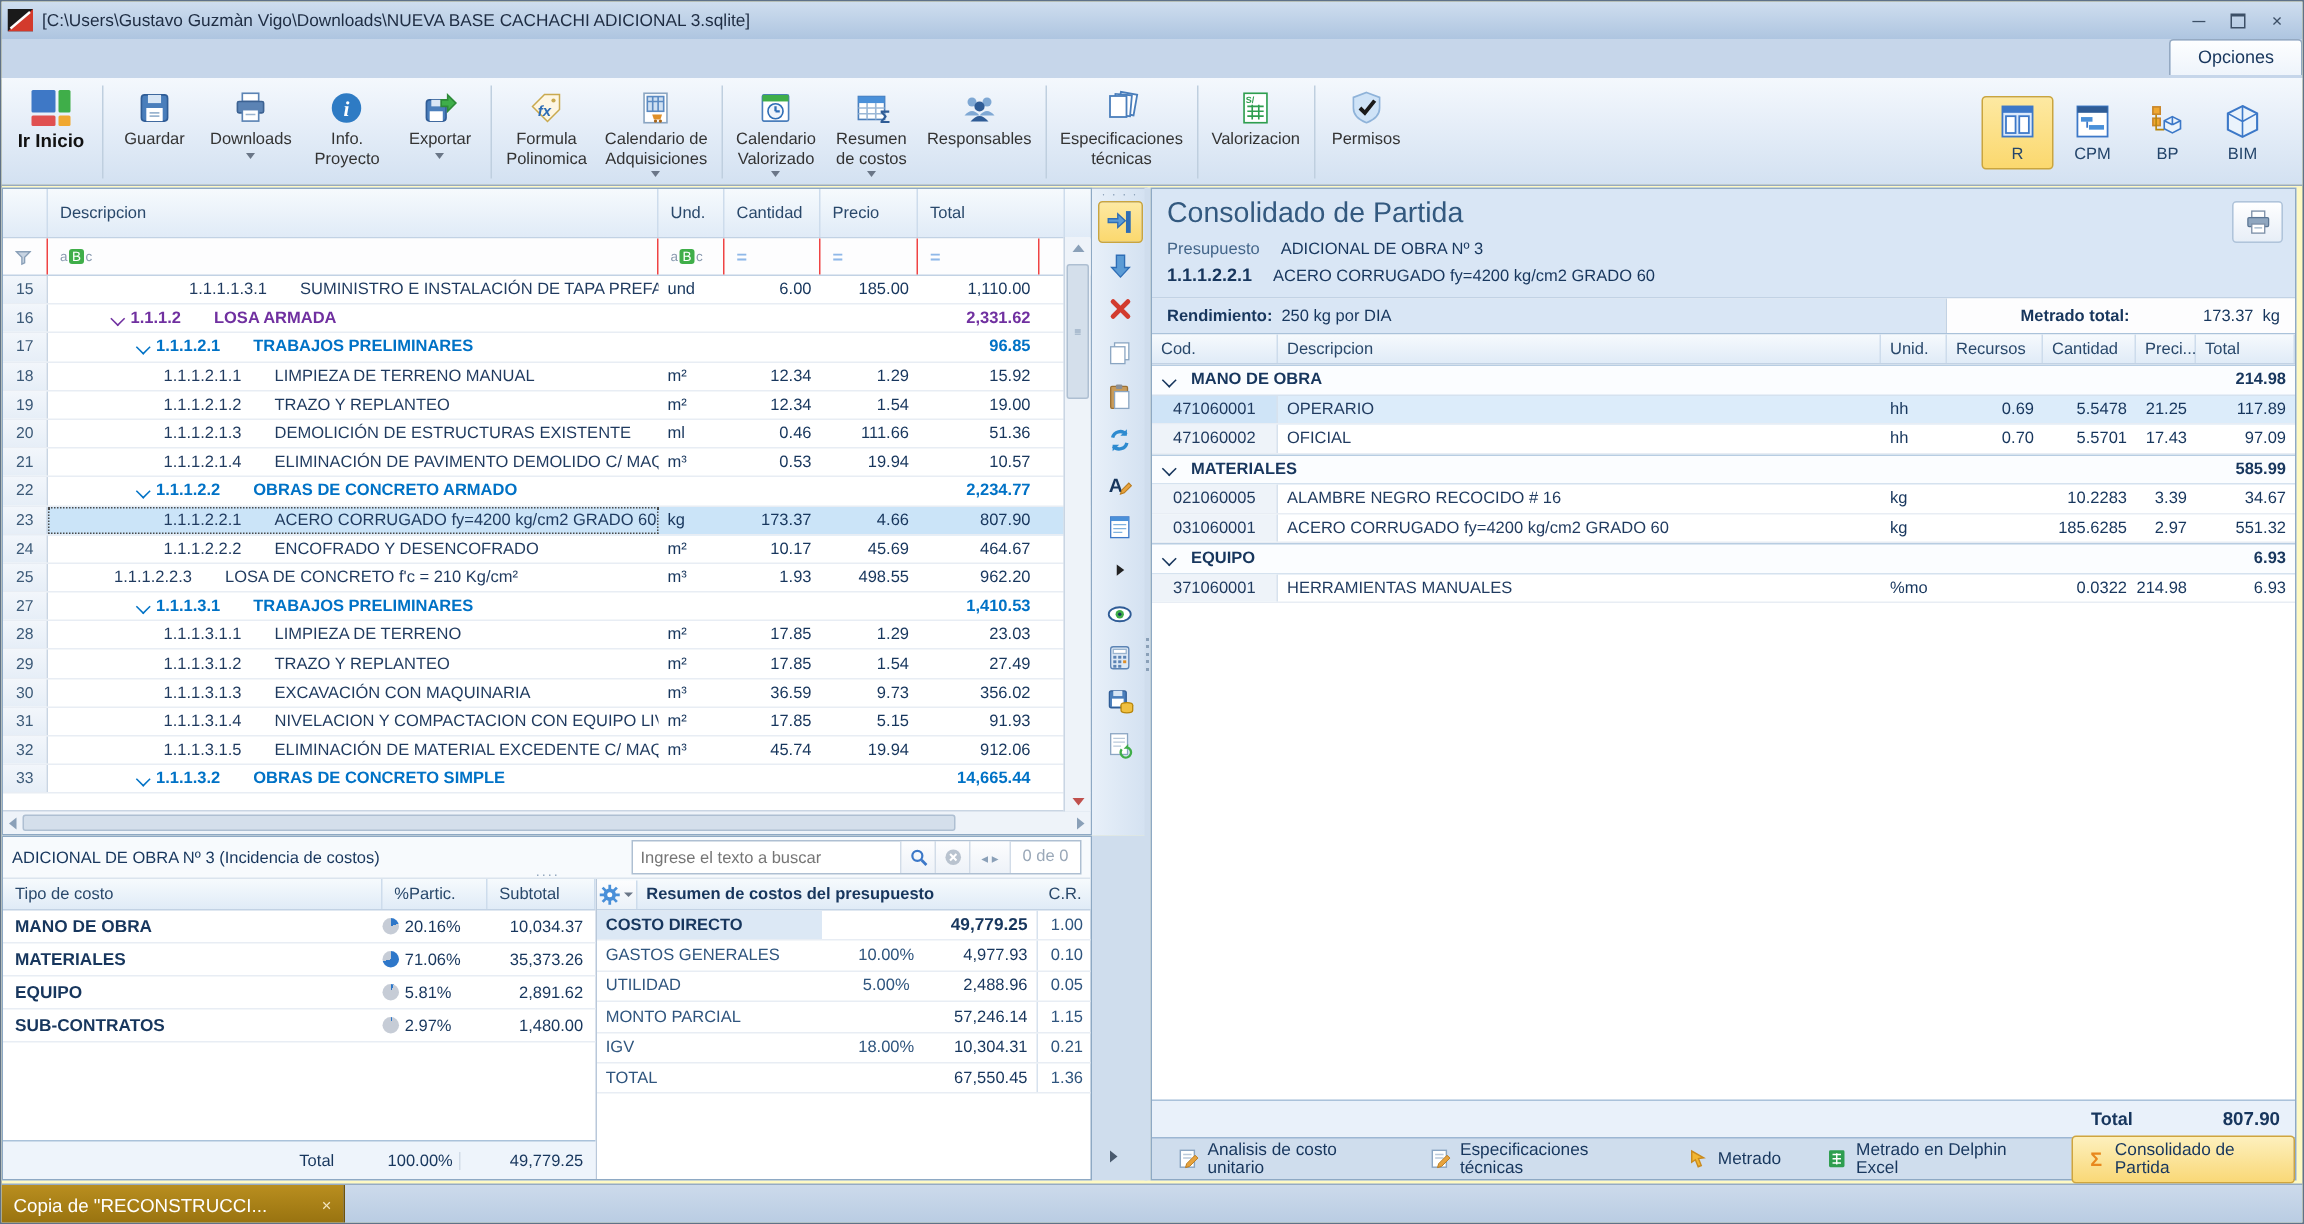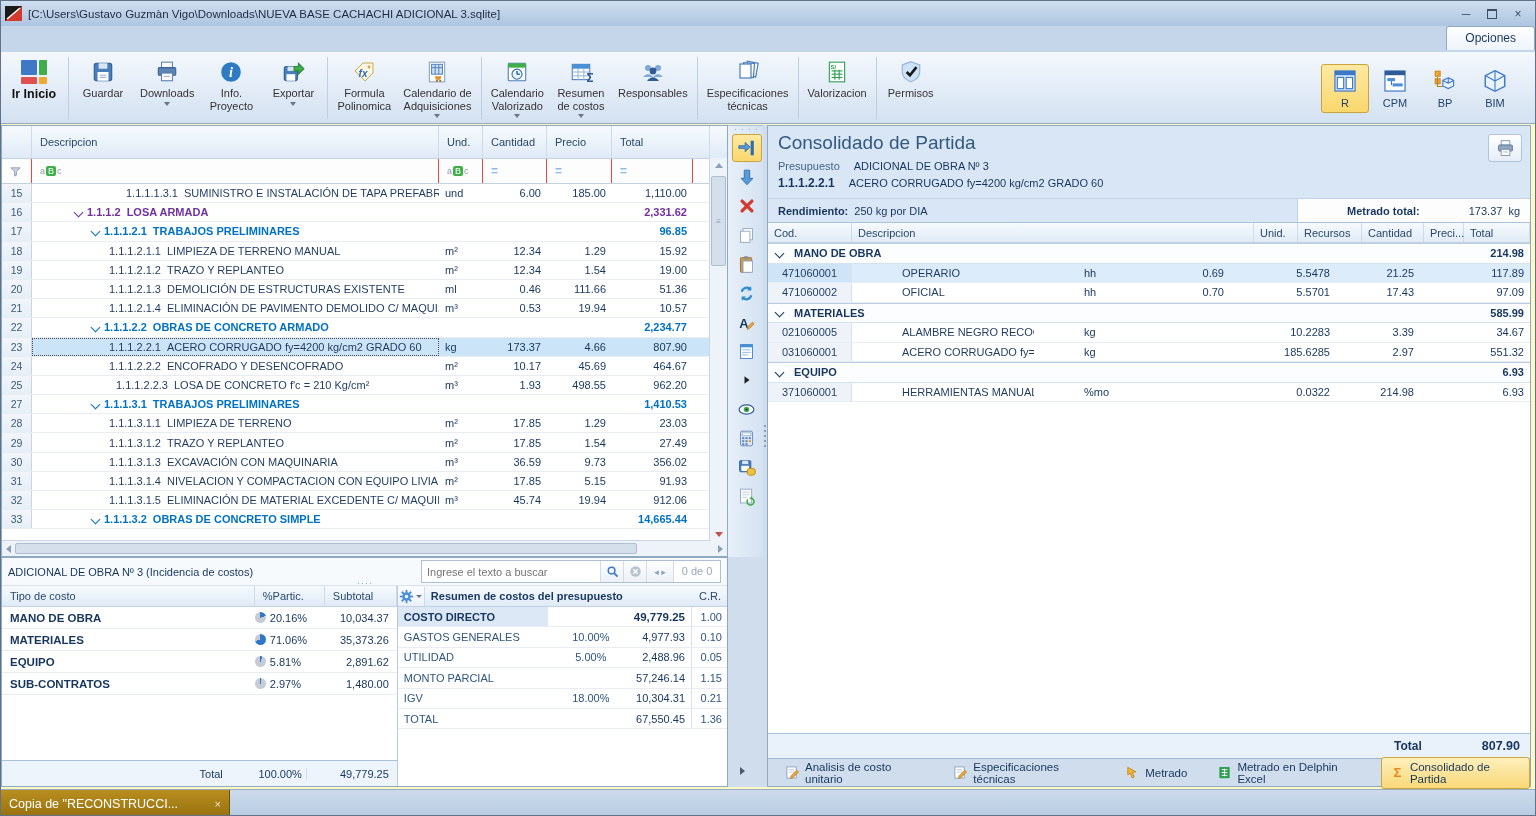--- a/index.html
+++ b/index.html
@@ -53,21 +53,21 @@
   .gfilter div{border-right:1px solid #ef4444;display:flex;align-items:center;padding-left:8px;}
   .abc{font-size:9px;color:#8a9bb0;letter-spacing:0;}
   .abc i{font-style:normal;background:#3fae49;color:#fff;border-radius:2px;padding:0 2px;margin:0 1px;font-size:9px;}
   .eqf{color:#8fb8e8;font-weight:bold;font-size:12px;}
   .gbody{position:relative;flex:1 1 auto;overflow:hidden;}
   .grow{height:18.2px;display:grid;grid-template-columns:30px 407px 44px 64px 65px 81px;
     align-items:center;border-bottom:1px solid #e8edf4;}
   .grow .rn{background:linear-gradient(#f2f6fb,#e6eef7);border-right:1px solid #c9d5e3;color:#3c5a78;
     display:flex;align-items:center;justify-content:center;height:100%;font-size:10.5px;}
   .grow .dcell{display:flex;align-items:center;height:100%;overflow:hidden;white-space:nowrap;}
-  .grow .code{margin-right:6px;}
+  .grow .code{margin-right:22px;}
   .grow.item .code,.grow.item .desc{color:#1f3a5f;}
   .grow .num{text-align:right;padding-right:6px;color:#17365d;}
   .grow .und{padding-left:6px;color:#17365d;}
   .grow.g2 .code,.grow.g2 .desc,.grow.g2 .num{color:#7030a0;font-weight:bold;}
   .grow.g3 .code,.grow.g3 .desc,.grow.g3 .num{color:#0072c6;font-weight:bold;}
   .grow.sel{background:#cbe4f8;}
   .grow.sel .dsel{outline:1px dotted #4a4a4a;outline-offset:-1px;}
   .chev{width:6px;height:6px;border-left:1.5px solid #5a7a9a;border-bottom:1.5px solid #5a7a9a;
     transform:rotate(-45deg);display:inline-block;margin-right:5px;flex:0 0 auto;}
   .g2 .chev{border-color:#7030a0;}.g3 .chev{border-color:#0072c6;}
@@ -114,21 +114,21 @@
   .rendright{flex:0 0 232px;background:#fdfdfe;height:100%;display:flex;align-items:center;border-left:1px solid #c2d2e4;}
   .bold{font-weight:bold;}
   .dthead{height:19px;display:grid;grid-template-columns:84px 1fr 44px 64px 62px 40px 66px;
     background:linear-gradient(#f6fafd,#e0ebf7);border-bottom:1px solid #c2d2e4;flex:0 0 auto;}
   .dthead div{border-right:1px solid #cddcec;display:flex;align-items:center;padding-left:6px;color:#29486b;}
   .dgroup{height:18.5px;display:flex;align-items:center;background:#fbfdff;border-bottom:1px solid #d5e2ef;
     border-top:1px solid #b8cde2;padding-left:8px;flex:0 0 auto;}
   .dgroup .gname{font-weight:bold;margin-left:6px;}
   .dgroup .gtot{margin-left:auto;font-weight:bold;padding-right:6px;}
   .drow{height:18.5px;display:grid;grid-template-columns:84px 1fr 44px 64px 62px 40px 66px;
-    align-items:center;border-bottom:1px solid #e8edf4;flex:0 0 auto;gap:44px;}
+    align-items:center;border-bottom:1px solid #e8edf4;flex:0 0 auto;}
   .drow .cod{background:#eef3f9;border-right:1px solid #d7e2ee;height:100%;display:flex;align-items:center;
     padding-left:14px;color:#1f3a5f;}
   .drow.sel2{background:#dcecfa;}
   .drow.sel2 .cod{background:#cfe4f7;}
   .drow .dd{padding-left:6px;color:#1f3a5f;white-space:nowrap;overflow:hidden;}
   .drow .un{padding-left:6px;}
   .drow .nm{text-align:right;padding-right:6px;}
   .dfill{flex:1 1 auto;}
   .dtotal{height:24px;background:#e9f1fa;border-top:1px solid #aac2da;display:flex;align-items:center;
     justify-content:flex-end;gap:60px;padding-right:10px;flex:0 0 auto;}
@@ -596,21 +596,21 @@
             <span class="code">1.1.1.2.2.2</span>
             <span class="desc">ENCOFRADO Y DESENCOFRADO</span>
           </div>
      <div class="und">m²</div>
      <div class="num">10.17</div>
      <div class="num">45.69</div>
      <div class="num">464.67</div>
         </div>
         <div class="grow item">
           <div class="rn">25</div>
-     <div class="dcell " style="padding-left:84px">
+     <div class="dcell " style="padding-left:44px">
             <span class="code">1.1.1.2.2.3</span>
             <span class="desc">LOSA DE CONCRETO f'c = 210 Kg/cm²</span>
           </div>
      <div class="und">m³</div>
      <div class="num">1.93</div>
      <div class="num">498.55</div>
      <div class="num">962.20</div>
         </div>
         <div class="grow g3">
           <div class="rn">27</div>

